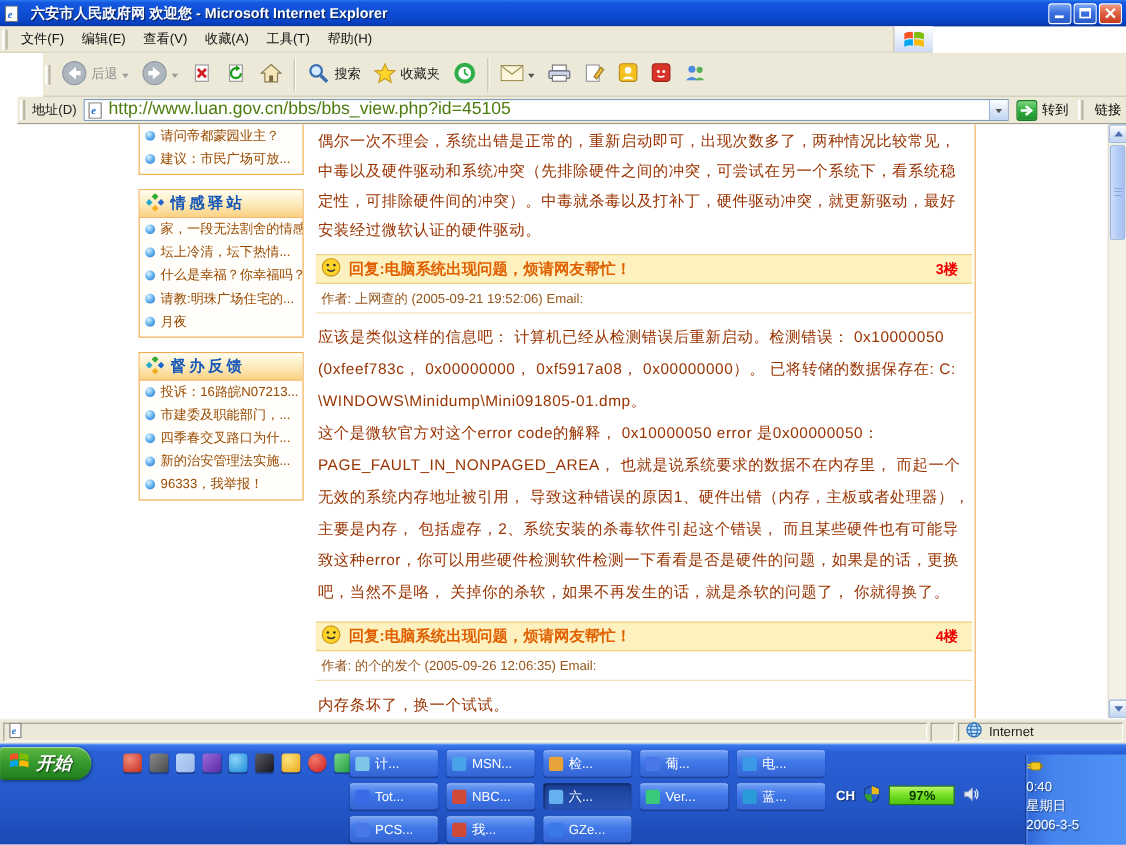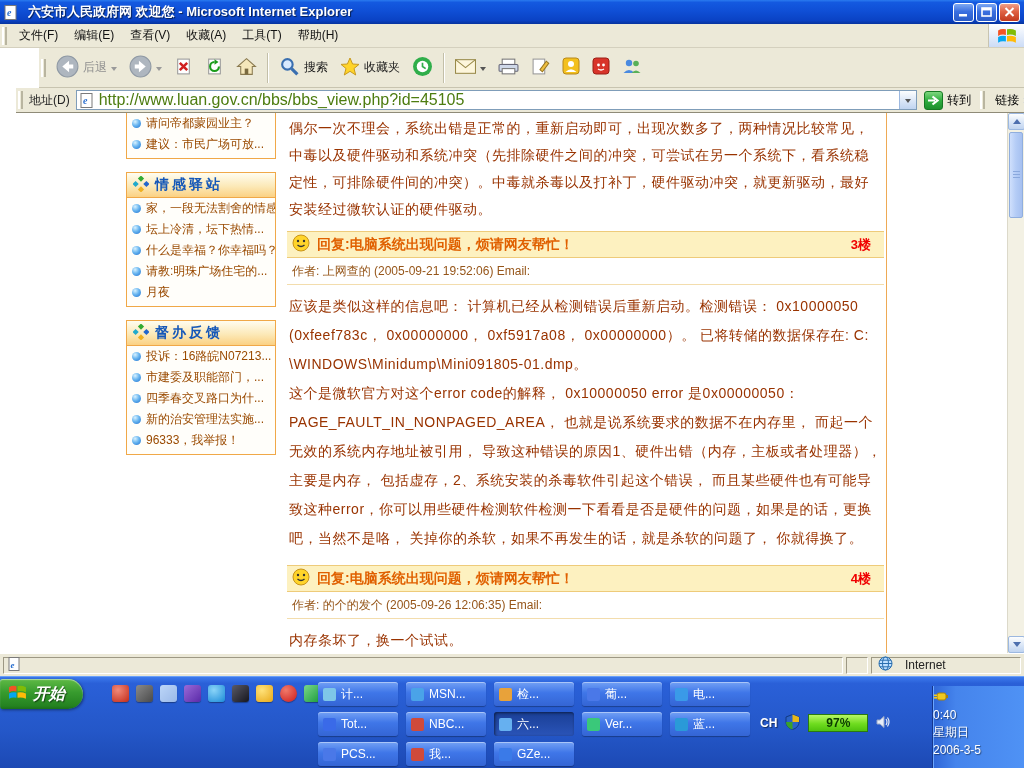--- a/index.html
+++ b/index.html
@@ -13,21 +13,21 @@
     display:flex; align-items:center; padding:0 4px; gap:5px; }
   .title-text { color:#fff; font-weight:bold; font-size:13px; text-shadow:1px 1px 1px rgba(0,0,0,.6);
     flex:1; white-space:nowrap; overflow:hidden; }
   .winbtns { display:flex; gap:2px; }
   .wbtn { width:21px; height:19px; border-radius:3px; border:1px solid #fff;
     background:linear-gradient(180deg,#7da8f2,#3a6fe0 45%,#2a5cc8); display:flex; align-items:center; justify-content:center; }
   .wbtn.close { background:linear-gradient(180deg,#f0a088,#df6244 45%,#c23a1e); }
   .wbtn svg { display:block; }
 
   
-  .menubar { position:absolute; top:24px; left:0; width:1024px; height:24px; background:#ECE9D8;
+  .menubar { position:absolute; top:24px; left:0; width:848px; height:24px; background:#ECE9D8;
     display:flex; align-items:center; border-bottom:1px solid #d4d0be; }
   .grip { width:5px; height:18px; border-left:2px solid #fff; border-right:2px solid #b9b5a0; margin:0 4px 0 2px; }
   .menu-item { padding:3px 8px; color:#111; }
   .menubar-logo { margin-left:auto; width:36px; height:23px; display:flex; align-items:center; justify-content:center;
     background:linear-gradient(180deg,#ffffff,#ccdcf6); border-left:1px solid #c8c4b0; }
 
   
   .toolbar { position:absolute; top:48px; left:0; width:1024px; height:40px; background:#ECE9D8;
     display:flex; align-items:center; border-bottom:1px solid #c8c4b0;margin-left:39px; }
   .tb { display:flex; align-items:center; gap:4px; padding:3px 6px; border-radius:3px; font-size:12px; color:#1a1a1a; }
@@ -87,21 +87,21 @@
     background:linear-gradient(90deg,#cfdffc,#b4ccf6 50%,#a6c0f0); border:1px solid #90aede; border-radius:2px; }
   .sb-thumb::after { content:""; display:block; margin:38px auto 0; width:7px; height:8px;
     background:repeating-linear-gradient(180deg,#8aa8dd 0 1px,transparent 1px 3px); }
 
   
   .statusbar { position:absolute; top:653px; left:0; width:1024px; height:23px; background:#ECE9D8;
     border-top:1px solid #fff; display:flex; align-items:center; padding:2px 3px; gap:3px; font-size:12px; color:#222; }
   .pane { height:17px; border:1px solid; border-color:#9d9884 #ffffff #ffffff #9d9884; display:flex; align-items:center; }
   .pane.pleft { flex:1; padding:0 4px; gap:5px; }
   .pane.pmid { width:22px; }
-  .pane.pzone { width:150px; padding:0 6px; gap:12px; }
+  .pane.pzone { width:150px; padding:0 6px; gap:6px; }
 
   
   .taskbar { position:absolute; top:676px; left:0; width:1024px; height:92px;
     background:linear-gradient(180deg,#3f7ef0 0%,#2a60d8 8%,#2457c8 60%,#1c49b4 100%);
     box-shadow:inset 0 1px 0 #6aa0f8; }
   .start-btn { position:absolute; left:0; top:3px; height:30px; display:flex; align-items:center; gap:6px;
     padding:0 18px 0 8px; border-radius:3px 16px 16px 3px; color:#fff; font-weight:bold; font-style:italic; font-size:16px;
     background:linear-gradient(180deg,#5fba45,#379b2e 45%,#248220 90%,#1b6f1a);
     box-shadow:inset 0 1px 1px rgba(255,255,255,.5), 1px 1px 3px rgba(0,0,0,.45); text-shadow:1px 1px 1px rgba(0,0,0,.5); }
   .quicklaunch { position:absolute; left:112px; top:9px; display:flex; gap:7px; align-items:center; }

